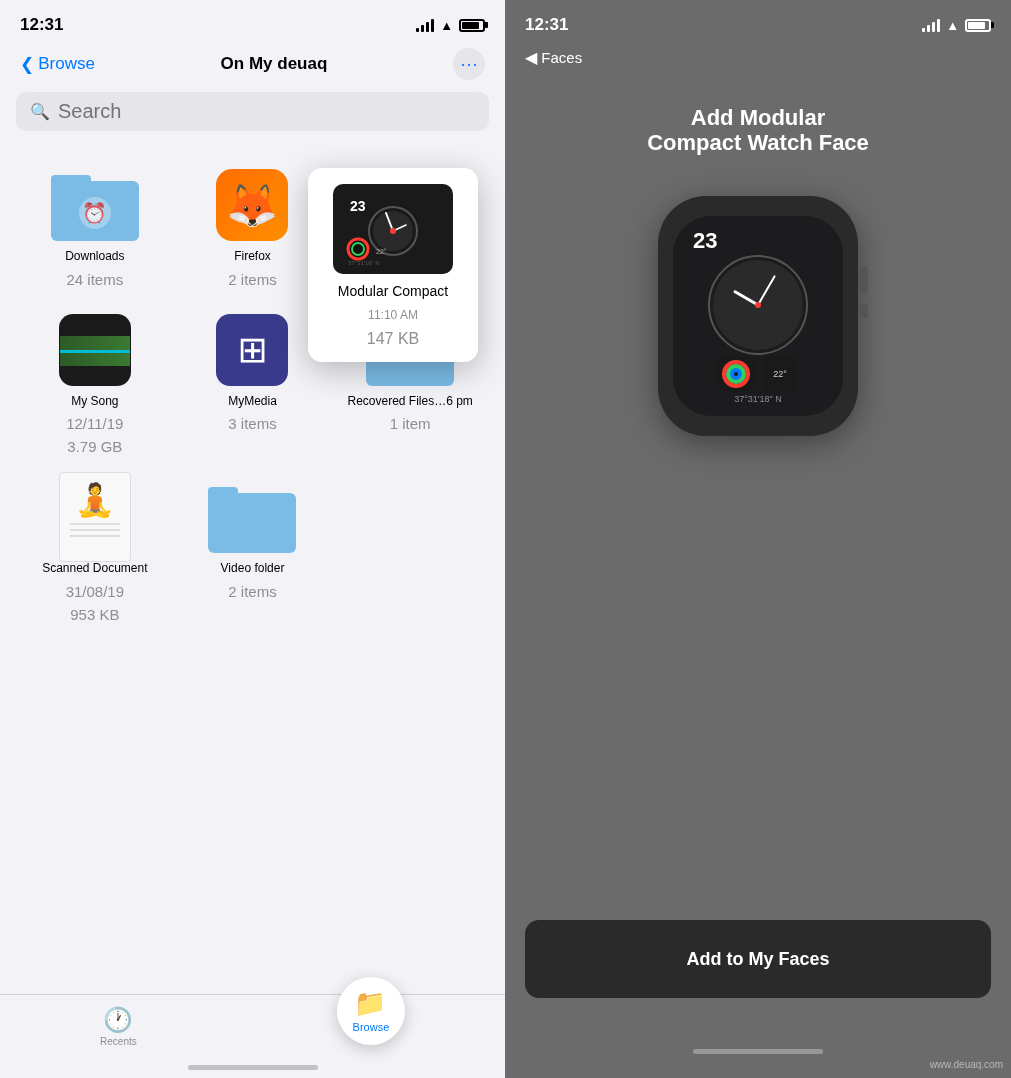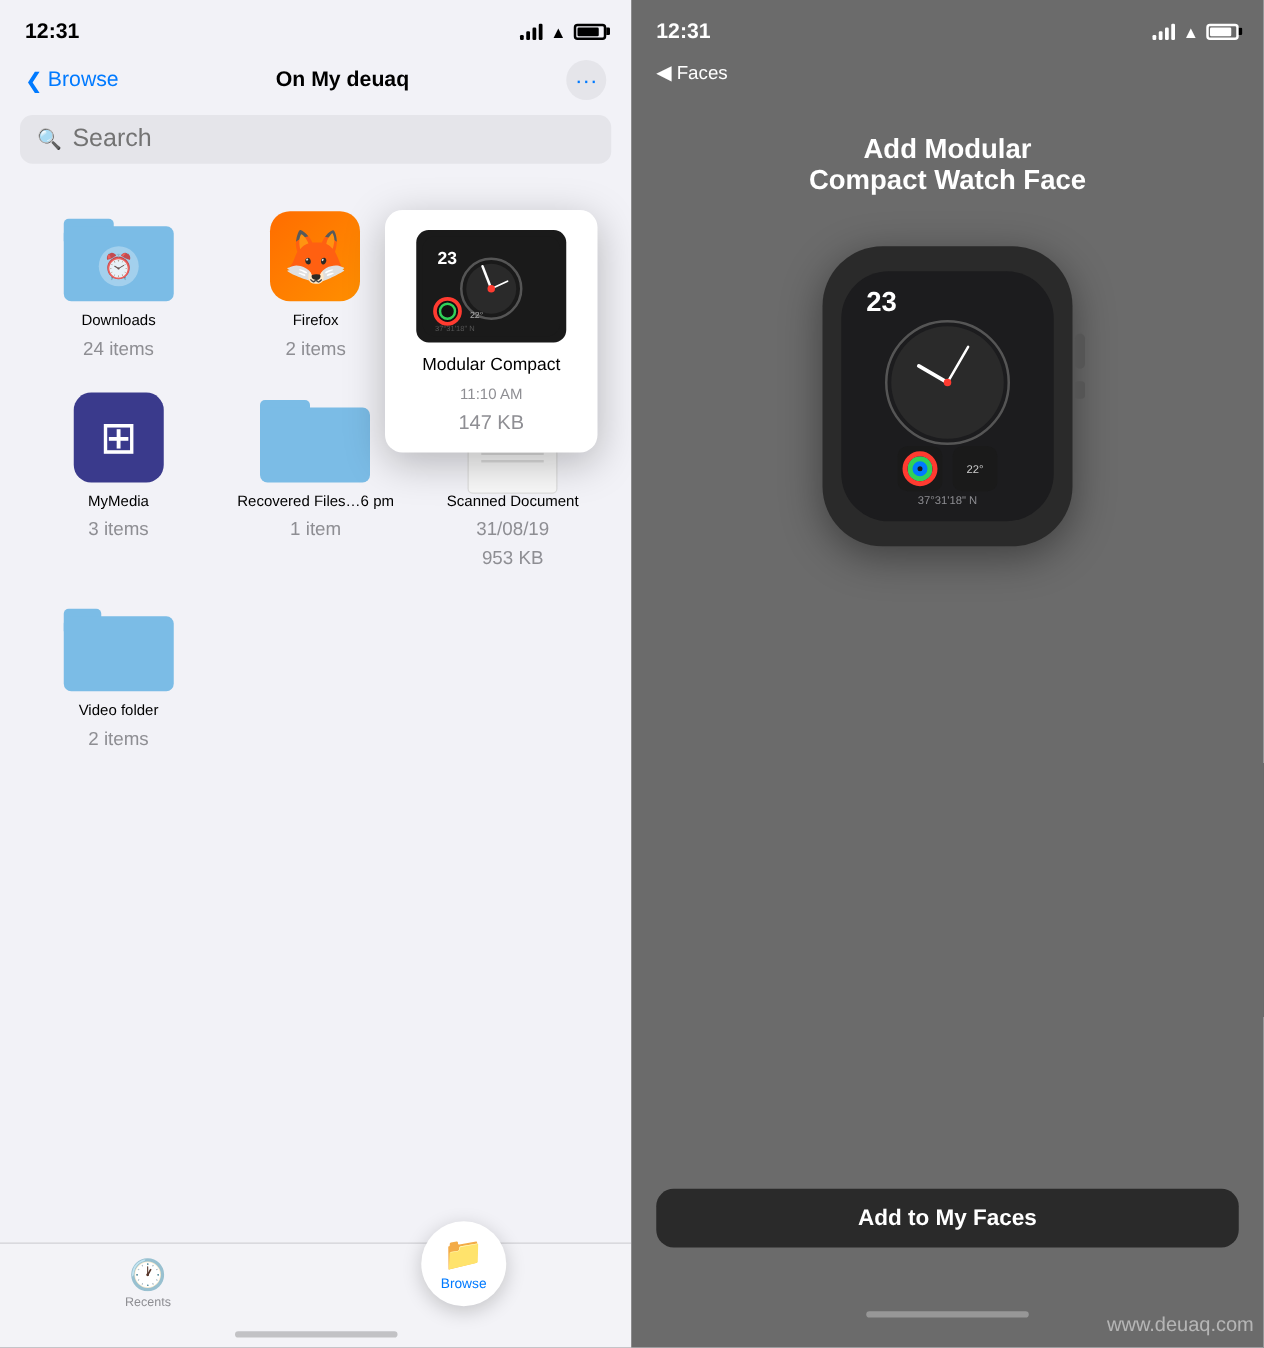--- a/index.html
+++ b/index.html
@@ -598,21 +598,21 @@
       font-size: 9px;
       color: #8e8e93;
       text-align: center;
     }
 
     .add-faces-btn {
       position: absolute;
       bottom: 80px;
       left: 20px;
       right: 20px;
-      height: 47px;
+      height: 78px;
       background: #2a2a2a;
       border-radius: 14px;
       display: flex;
       align-items: center;
       justify-content: center;
     }
     .add-faces-label {
       font-size: 18px;
       font-weight: 600;
       color: #fff;
@@ -627,21 +627,21 @@
       height: 5px;
       background: #fff;
       border-radius: 3px;
       opacity: 0.3;
     }
 
     .watermark {
       position: absolute;
       bottom: 8px;
       right: 8px;
-      font-size: 16px;
+      font-size: 10px;
       color: rgba(255,255,255,0.5);
     }
   </style>
 </head>
 <body>
 
 <div class="left-panel">
 
   <div class="status-bar">
     <span class="status-time">12:31</span>
@@ -699,20 +699,31 @@
     </div>
 
     <div class="file-item" style="opacity:0.3">
       <div class="file-icon">
         <div style="width:72px;height:72px;background:#1a1a1a;border-radius:14px;"></div>
       </div>
       <span class="file-name">Modular Compact</span>
       <span class="file-meta">11:10 AM</span>
     </div>
 
+    <div class="file-item">
+      <div class="file-icon">
+        <div class="garageband-icon">
+          <div class="garageband-wave"></div>
+          <div class="garageband-line"></div>
+        </div>
+      </div>
+      <span class="file-name">My Song</span>
+      <span class="file-meta">12/11/19</span>
+      <span class="file-meta">3.79 GB</span>
+    </div>
 
     <div class="file-item">
       <div class="file-icon">
         <div class="mymedia-icon">⊞</div>
       </div>
       <span class="file-name">MyMedia</span>
       <span class="file-meta">3 items</span>
     </div>
 
     <div class="file-item">

